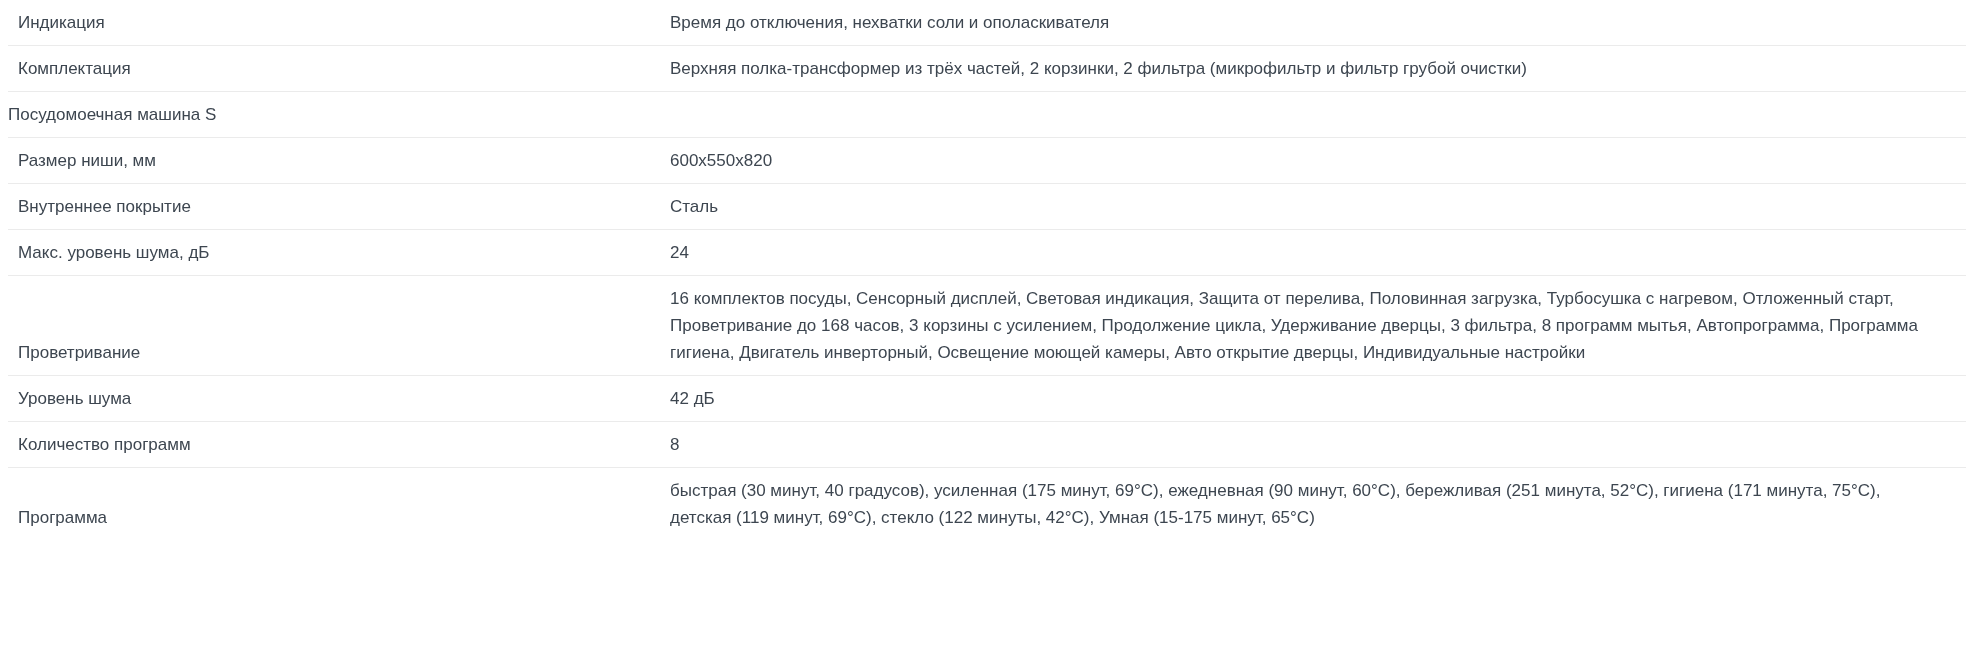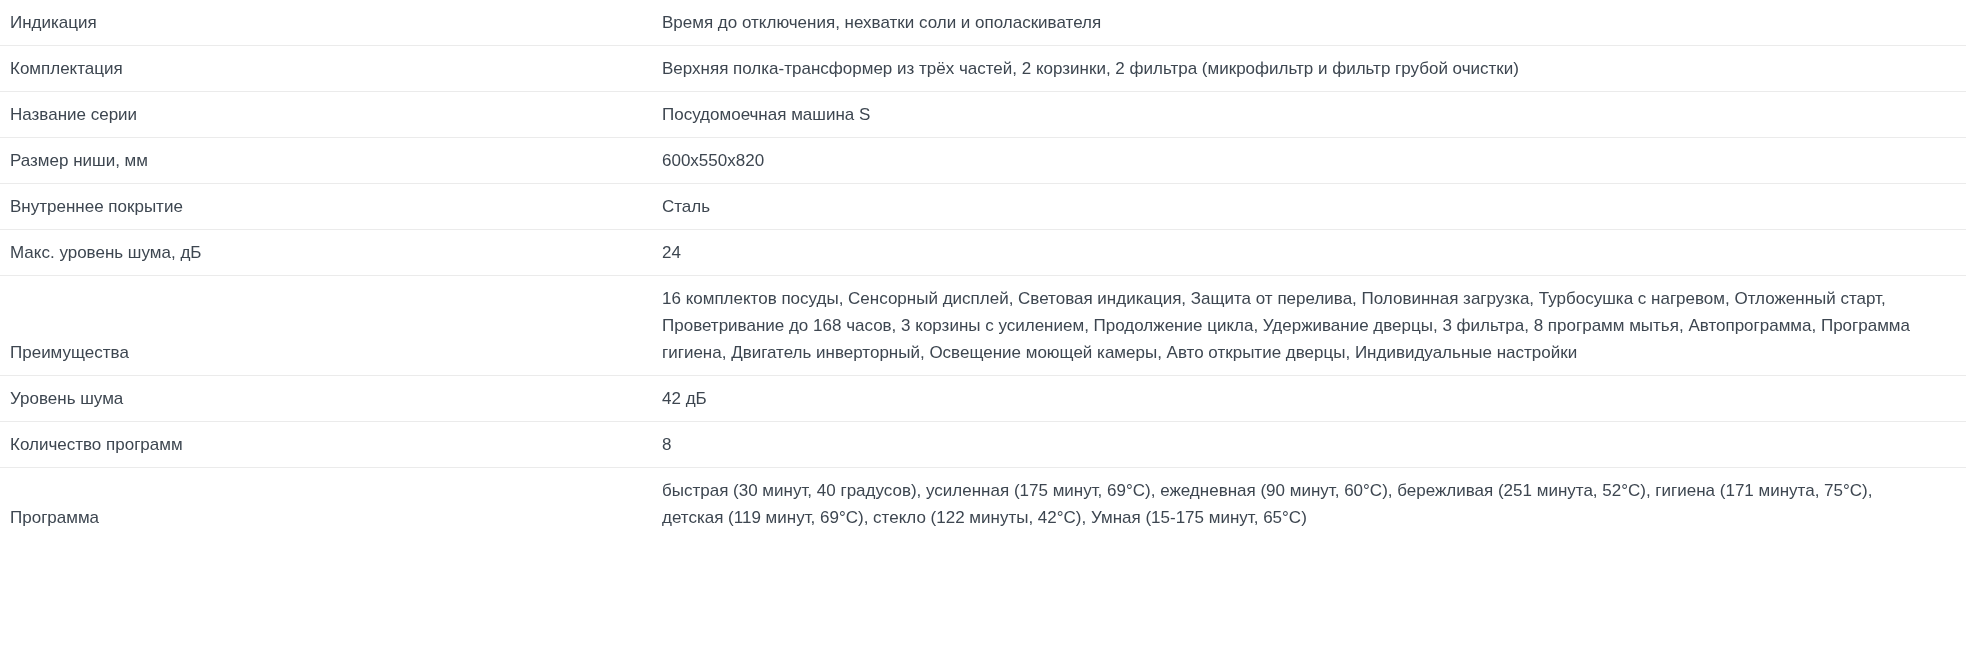--- a/index.html
+++ b/index.html
@@ -10,20 +10,21 @@
   .spec-table {
     width: 1966px;
     height: 654px;
     overflow: hidden;
     box-sizing: border-box;
     font-family: "Liberation Sans", "DejaVu Sans", sans-serif;
     font-size: 17px;
     line-height: 27px;
     color: #3d4650;
     background: #ffffff;
+    padding-left: 8px;
   }
   .spec-row {
     display: flex;
     align-items: flex-end;
     box-sizing: border-box;
     padding: 9px 0;
     border-bottom: 1px solid #ebebeb;
   }
   .spec-row:last-child {
     border-bottom: none;
@@ -52,41 +53,40 @@
     <div class="spec-value">Время до отключения, нехватки соли и ополаскивателя</div>
   </div>
 
 
   <div class="spec-row">
     <div class="spec-label">Комплектация</div>
     <div class="spec-value">Верхняя полка-трансформер из трёх частей, 2 корзинки, 2 фильтра (микрофильтр и фильтр грубой очистки)</div>
   </div>
 
   <div class="spec-row">
-    <div class="spec-label">Название серии</div>
     <div class="spec-value">Посудомоечная машина S</div>
   </div>
 
   <div class="spec-row">
     <div class="spec-label">Размер ниши, мм</div>
     <div class="spec-value">600x550x820</div>
   </div>
 
   <div class="spec-row">
     <div class="spec-label">Внутреннее покрытие</div>
     <div class="spec-value">Сталь</div>
   </div>
 
   <div class="spec-row">
     <div class="spec-label">Макс. уровень шума, дБ</div>
     <div class="spec-value">24</div>
   </div>
 
   <div class="spec-row">
-    <div class="spec-label">Преимущества</div>
+    <div class="spec-label">Проветривание</div>
     <div class="spec-value">16 комплектов посуды, Сенсорный дисплей, Световая индикация, Защита от перелива, Половинная загрузка, Турбосушка с нагревом, Отложенный старт, Проветривание до 168 часов, 3 корзины с усилением, Продолжение цикла, Удерживание дверцы, 3 фильтра, 8 программ мытья, Автопрограмма, Программа  гигиена, Двигатель инверторный, Освещение моющей камеры, Авто открытие дверцы, Индивидуальные настройки</div>
   </div>
 
   <div class="spec-row">
     <div class="spec-label">Уровень шума</div>
     <div class="spec-value">42 дБ</div>
   </div>
 
 
   <div class="spec-row">

